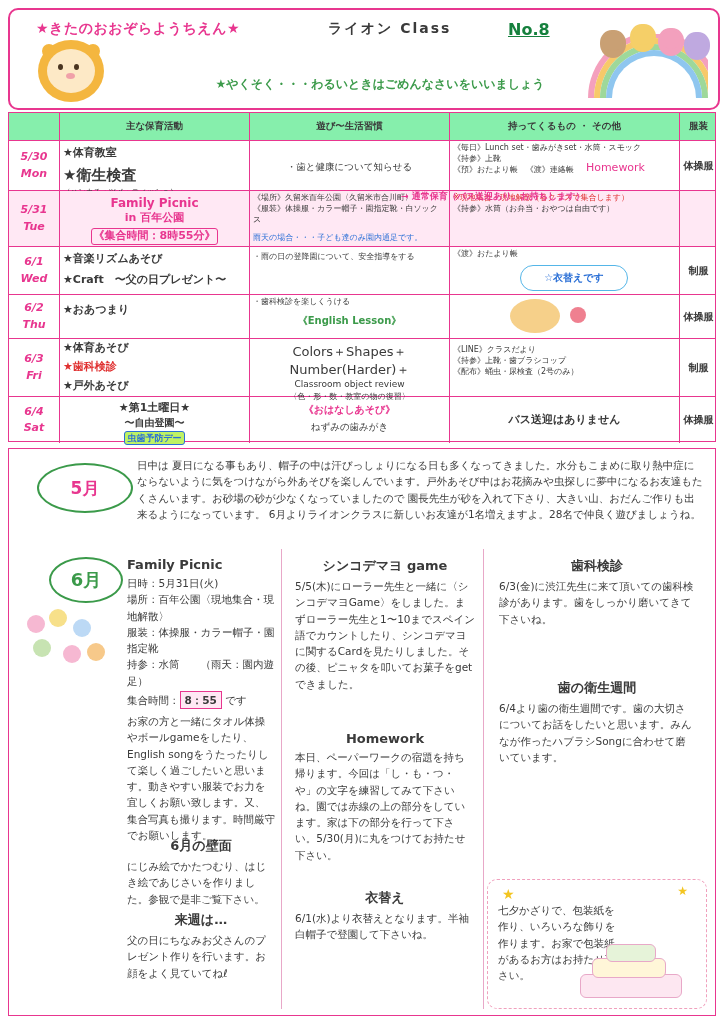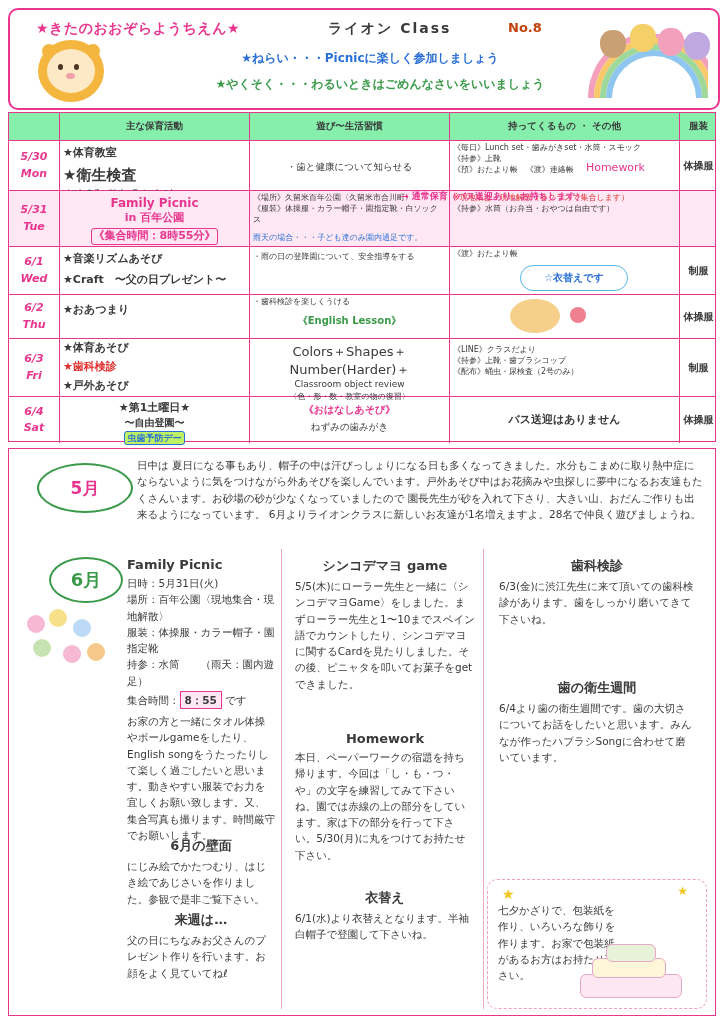--- a/index.html
+++ b/index.html
@@ -31,21 +31,21 @@
   .hdr-title{
     position:absolute;left:26px;top:10px;width:300px;
     font-size:14px;font-weight:bold;color:#e8368f;letter-spacing:0.5px;
   }
   .hdr-class{
     position:absolute;left:318px;top:10px;width:200px;
     font-size:14px;font-weight:bold;color:#3a3a3a;letter-spacing:2px;
   }
   .hdr-no{
     position:absolute;left:498px;top:10px;width:80px;
-    font-size:13px;font-weight:bold;color:#c2410c;
+    font-size:16px;font-weight:bold;color:#15803d;text-decoration:underline;
   }
   .hdr-aim{
     position:absolute;left:150px;top:40px;width:420px;text-align:center;
     font-size:12px;color:#2a6fd6;font-weight:bold;
   }
   .hdr-promise{
     position:absolute;left:150px;top:66px;width:440px;text-align:center;
     font-size:12px;color:#3b9a4a;font-weight:bold;
   }
   
@@ -147,21 +147,20 @@
       <div class="mane"></div>
       <div class="face"></div>
       <div class="eye l"></div>
         <div class="eye r"></div>
       <div class="nose"></div>
     </div>
 
     <div class="hdr-title">★きたのおおぞらようちえん★</div>
     <div class="hdr-class">ライオン Class</div>
     <div class="hdr-no">No.8</div>
-    <div class="hdr-aim">★ねらい・・・Picnicに楽しく参加しましょう</div>
     <div class="hdr-promise">★やくそく・・・わるいときはごめんなさいをいいましょう</div>
 
     <div class="rainbow">
       <i style="width:120px;height:60px;border-width:6px;border-color:#f4a0bd;"></i>
       <i style="left:6px;width:108px;height:54px;border-width:6px;border-color:#f7c96a;"></i>
       <i style="left:12px;width:96px;height:48px;border-width:6px;border-color:#9ed89a;"></i>
       <i style="left:18px;width:84px;height:42px;border-width:6px;border-color:#8fc6ef;"></i>
     </div>
     <div class="animal a1">
         <div class="h"></div>

